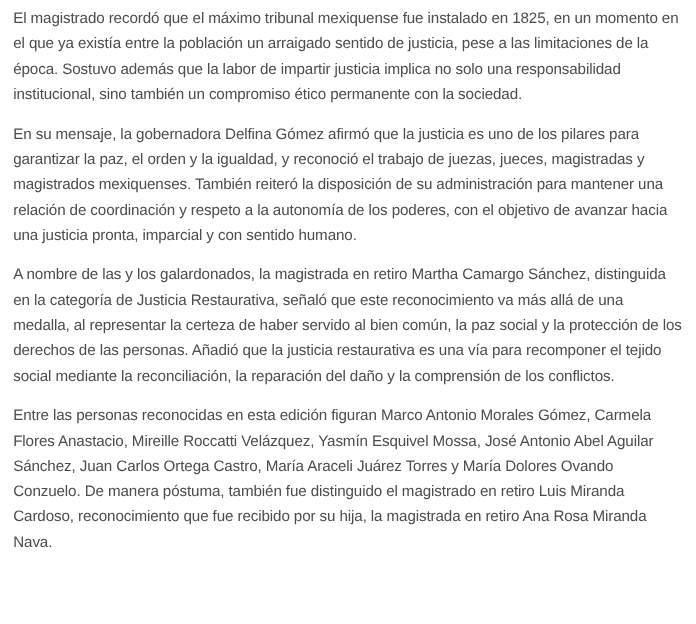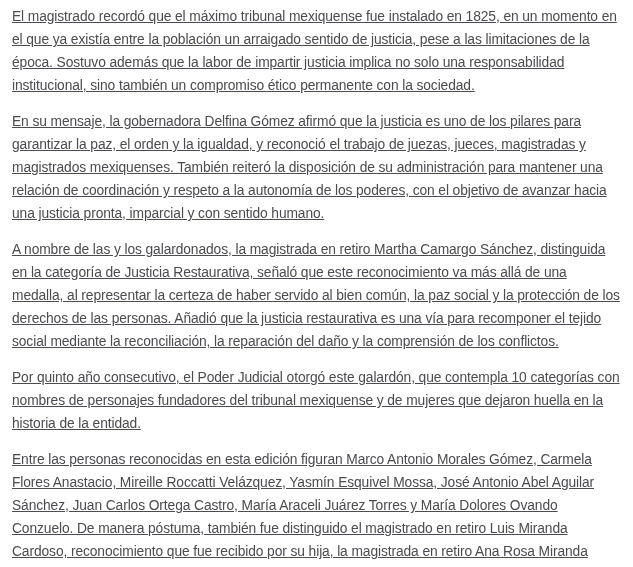--- a/index.html
+++ b/index.html
@@ -18,25 +18,23 @@
     padding: 5px 12px 0 12px;
     font-family: "Liberation Sans", "DejaVu Sans", sans-serif;
     font-size: 13.8px;
     line-height: 23px;
     letter-spacing: -0.1px;
     color: #4b4b51;
     text-align: left;
   }
   .article p {
     margin: 0 0 13px 0;
-    text-decoration: underline;
   }
 </style>
 </head>
 <body>
 
 <main class="article">
   <p>El magistrado recordó que el máximo tribunal mexiquense fue instalado en 1825, en un momento en el que ya existía entre la población un arraigado sentido de justicia, pese a las limitaciones de la época. Sostuvo además que la labor de impartir justicia implica no solo una responsabilidad institucional, sino también un compromiso ético permanente con la sociedad.</p>
   <p>En su mensaje, la gobernadora Delfina Gómez afirmó que la justicia es uno de los pilares para garantizar la paz, el orden y la igualdad, y reconoció el trabajo de juezas, jueces, magistradas y magistrados mexiquenses. También reiteró la disposición de su administración para mantener una relación de coordinación y respeto a la autonomía de los poderes, con el objetivo de avanzar hacia una justicia pronta, imparcial y con sentido humano.</p>
   <p>A nombre de las y los galardonados, la magistrada en retiro Martha Camargo Sánchez, distinguida en la categoría de Justicia Restaurativa, señaló que este reconocimiento va más allá de una medalla, al representar la certeza de haber servido al bien común, la paz social y la protección de los derechos de las personas. Añadió que la justicia restaurativa es una vía para recomponer el tejido social mediante la reconciliación, la reparación del daño y la comprensión de los conflictos.</p>
-  <p>Por quinto año consecutivo, el Poder Judicial otorgó este galardón, que contempla 10 categorías con nombres de personajes fundadores del tribunal mexiquense y de mujeres que dejaron huella en la historia de la entidad.</p>
   <p>Entre las personas reconocidas en esta edición figuran Marco Antonio Morales Gómez, Carmela Flores Anastacio, Mireille Roccatti Velázquez, Yasmín Esquivel Mossa, José Antonio Abel Aguilar Sánchez, Juan Carlos Ortega Castro, María Araceli Juárez Torres y María Dolores Ovando Conzuelo. De manera póstuma, también fue distinguido el magistrado en retiro Luis Miranda Cardoso, reconocimiento que fue recibido por su hija, la magistrada en retiro Ana Rosa Miranda Nava.</p>
 </main>
 
 </body></html>

